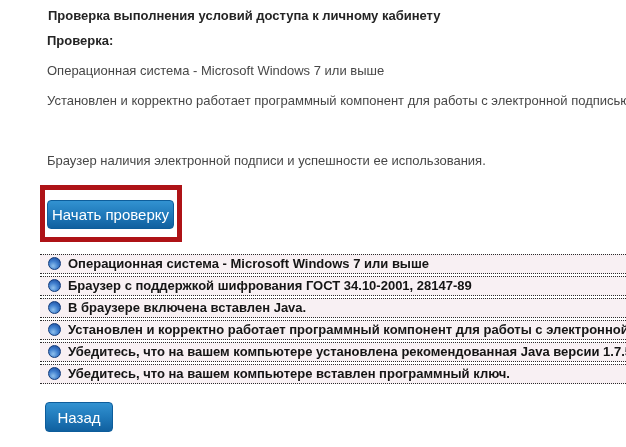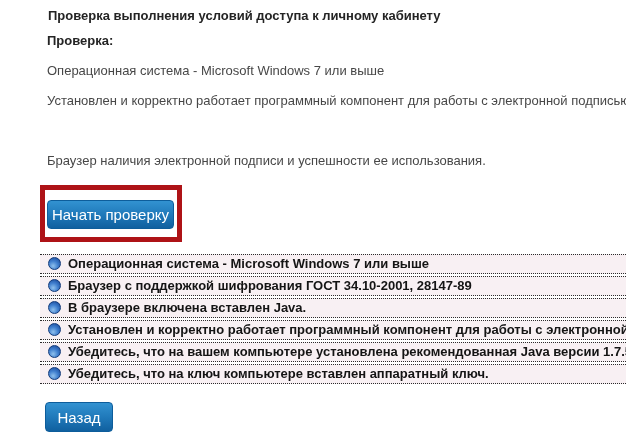--- a/index.html
+++ b/index.html
@@ -111,19 +111,19 @@
     <li class="check-row">
       <span class="bullet"></span>
       <span>Установлен и корректно работает программный компонент для работы с электронной подписью</span>
     </li>
     <li class="check-row">
       <span class="bullet"></span>
       <span>Убедитесь, что на вашем компьютере установлена рекомендованная Java версии 1.7.55 или выше</span>
     </li>
     <li class="check-row">
       <span class="bullet"></span>
-      <span>Убедитесь, что на ключ компьютере вставлен аппаратный ключ.</span>
+      <span>Убедитесь, что на вашем компьютере вставлен программный ключ.</span>
     </li>
   </ul>
 
   <button class="btn" id="back-btn">Назад</button>
 
 </div>
 
 </body></html>

